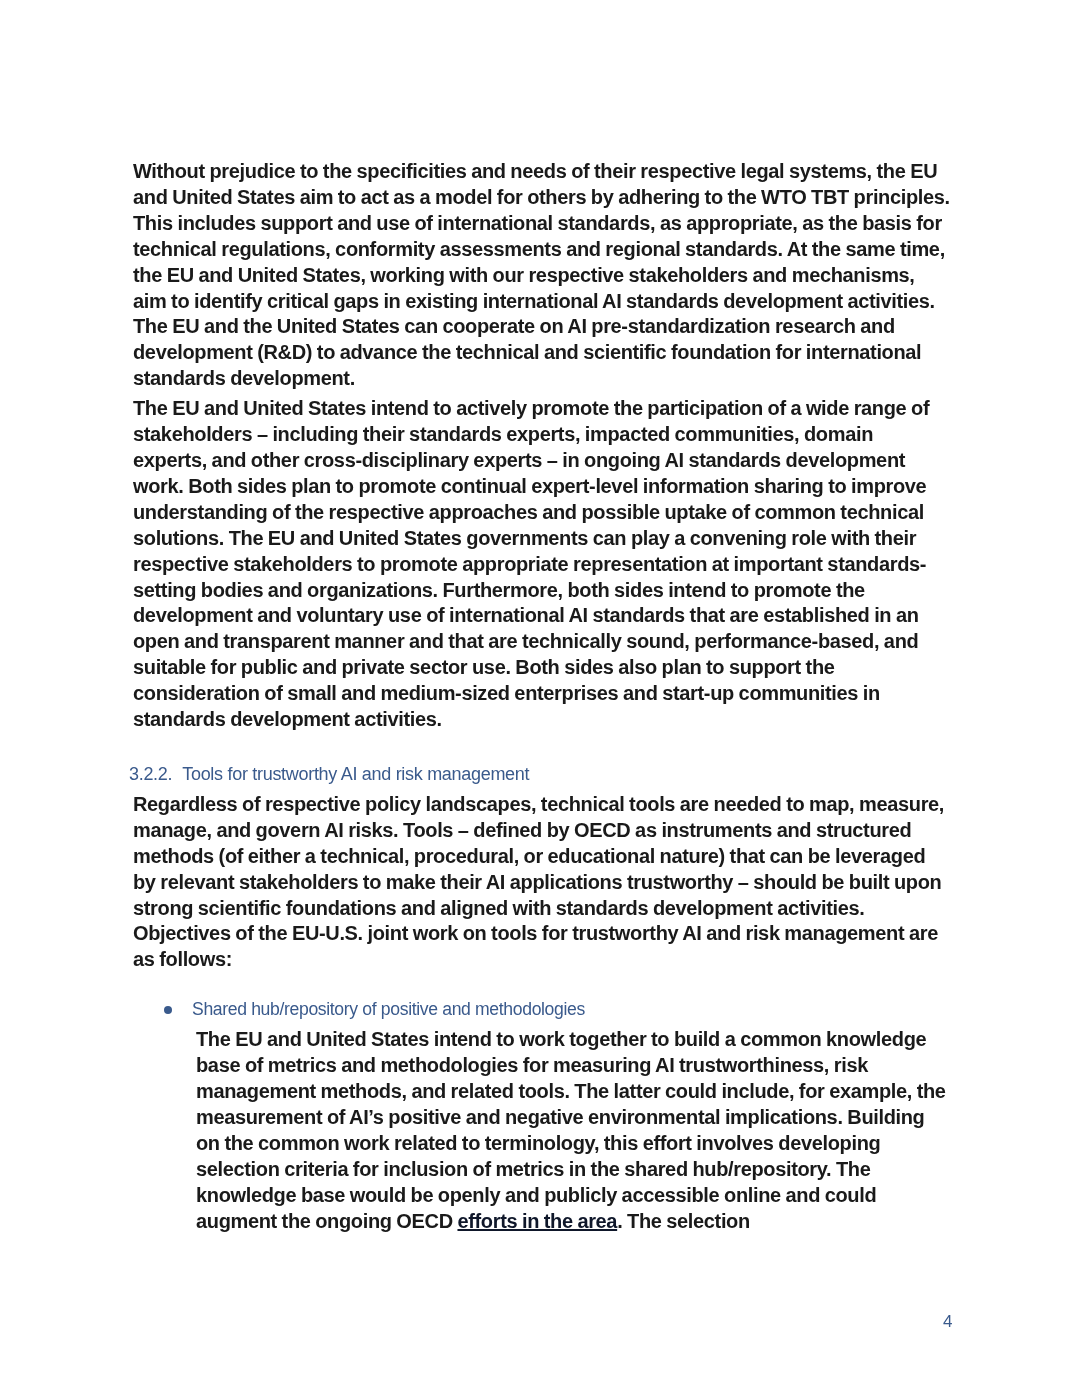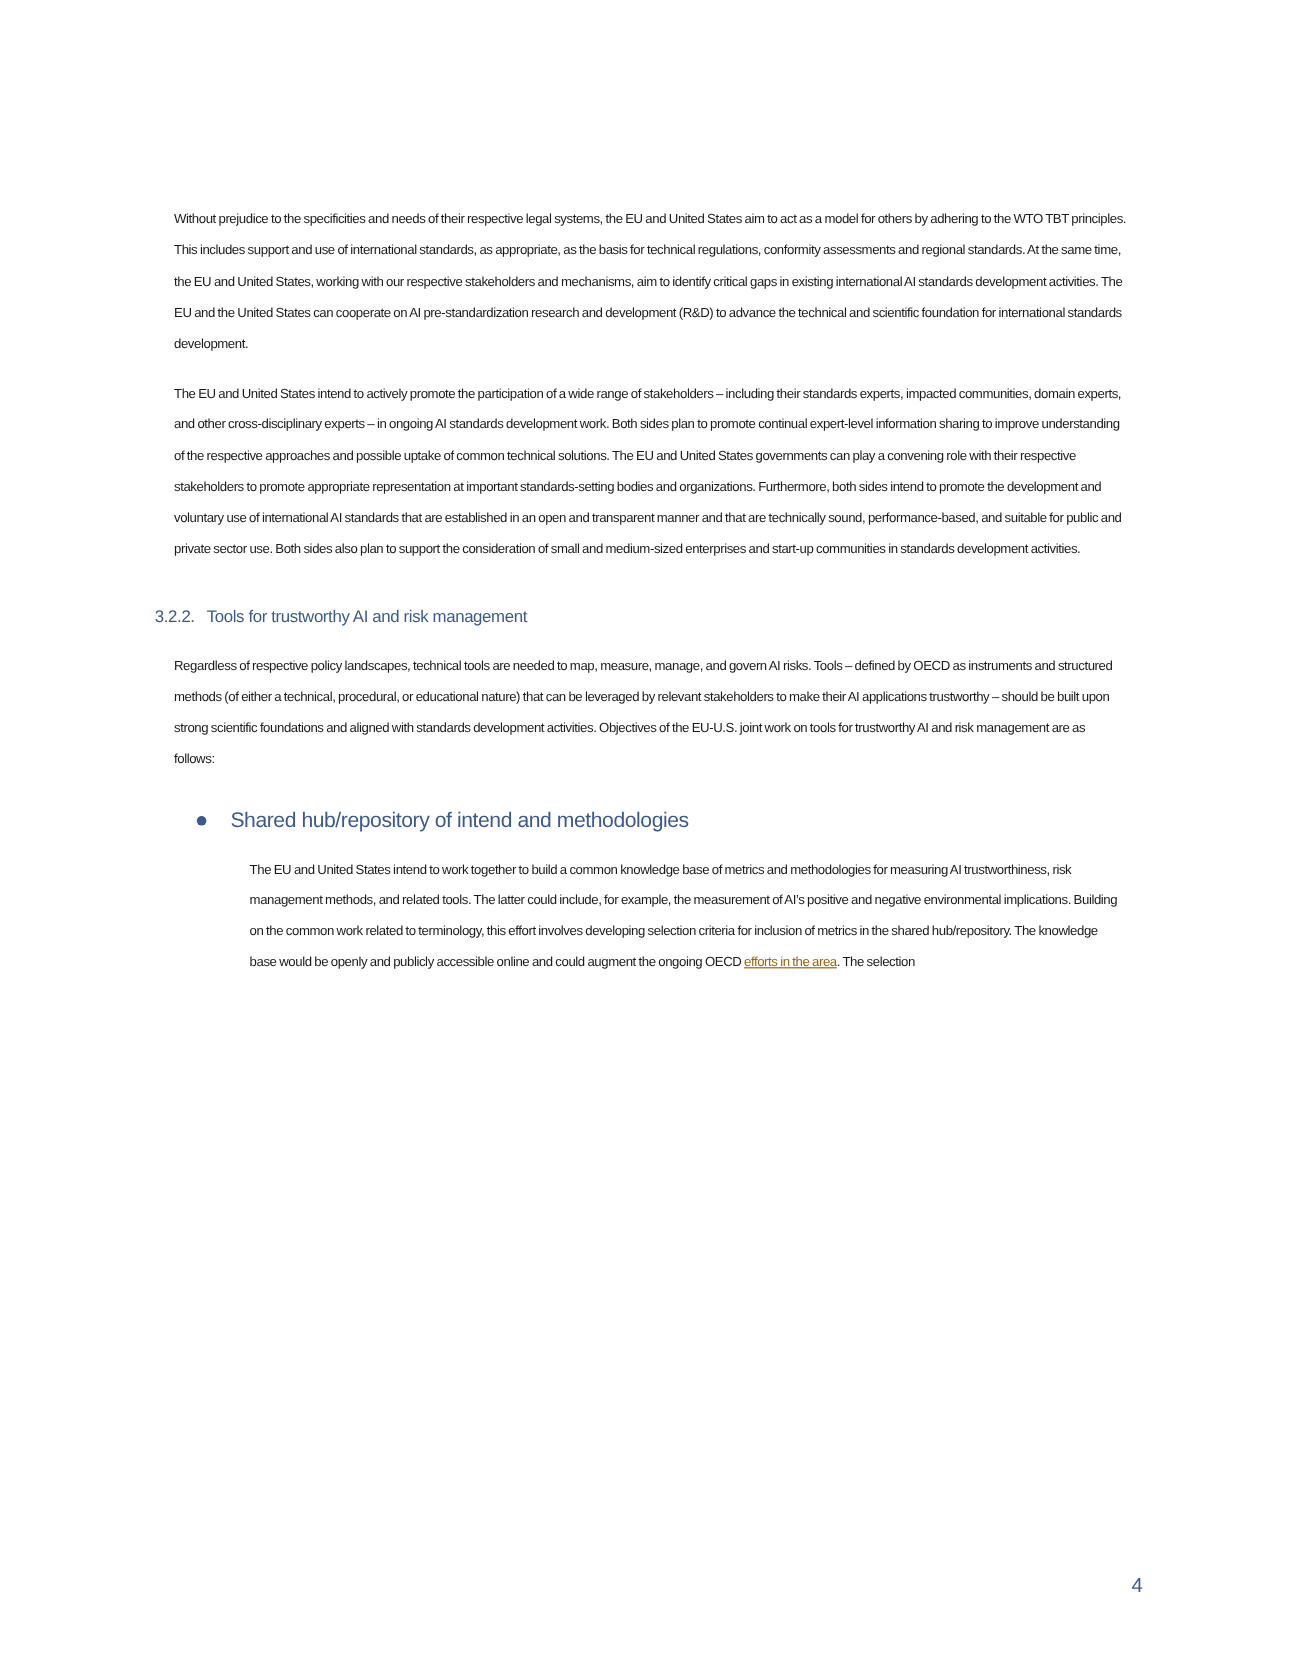--- a/index.html
+++ b/index.html
@@ -15,32 +15,33 @@
       font-family: "Liberation Sans", "DejaVu Sans", sans-serif;
       color: #1a1a1a;
     }
     .page {
       position: absolute;
       left: 129px;
       top: 155px;
       width: 826px;
     }
     p.para {
-      margin: 16px;
-      font-size: 11px;
+      margin: 4px;
+      font-size: 20px;
       line-height: 25.9px;
       letter-spacing: -0.35px;
       word-spacing: -0.5px;
+      font-weight: bold;
     }
     .gap-1 { margin-top: 25px; }
     .gap-2 { margin-top: 23px; }
     h3.section-heading {
       margin: 27px 0 0 0;
       font-weight: normal;
-      font-size: 14px;
+      font-size: 18px;
       line-height: 28px;
       color: #3a5a8c;
       letter-spacing: -0.3px;
     }
     h3.section-heading .num {
       margin-right: 10px;
     }
     .after-heading { margin-top: 11px; }
     ul.objectives {
       list-style: none;
@@ -60,21 +61,21 @@
       background: #3a5a8c;
     }
     .bullet-title {
       display: block;
       font-size: 17.6px;
       line-height: 25.9px;
       color: #3a5a8c;
       letter-spacing: -0.35px;
     }
     a.inline-link {
-      color: #a16207;
+      color: #0f172a;
       text-decoration: underline;
     }
     .page-number {
       position: absolute;
       left: 943px;
       top: 1312px;
       font-size: 17px;
       color: #3a5a8c;
     }
   </style>
@@ -87,19 +88,19 @@
 
   <h3 class="section-heading">
     <span class="num">3.2.2.</span><span>Tools for trustworthy AI and risk management</span>
   </h3>
 
   <p class="para after-heading">Regardless of respective policy landscapes, technical tools are needed to map, measure, manage, and govern AI risks. Tools – defined by OECD as instruments and structured methods (of either a technical, procedural, or educational nature) that can be leveraged by relevant stakeholders to make their AI applications trustworthy – should be built upon strong scientific foundations and aligned with standards development activities. Objectives of the EU-U.S. joint work on tools for trustworthy AI and risk management are as follows:</p>
 
   <ul class="objectives">
     <li>
       <span class="bullet"></span>
-      <span class="bullet-title">Shared hub/repository of intend and methodologies</span>
+      <span class="bullet-title">Shared hub/repository of positive and methodologies</span>
       <p class="para"><span>The EU and United States intend to work together to build a common knowledge base of metrics and methodologies for measuring AI trustworthiness, risk management methods, and related tools. The latter could include, for example, the measurement of AI’s positive and negative environmental implications. Building on the common work related to terminology, this effort involves developing selection criteria for inclusion of metrics in the shared hub/repository. The knowledge base would be openly and publicly accessible online and could augment the ongoing OECD </span><a class="inline-link" href="#">efforts in the area</a><span>. The selection</span></p>
     </li>
   </ul>
 </div>
 
 <div class="page-number">4</div>
 
 </body></html>

